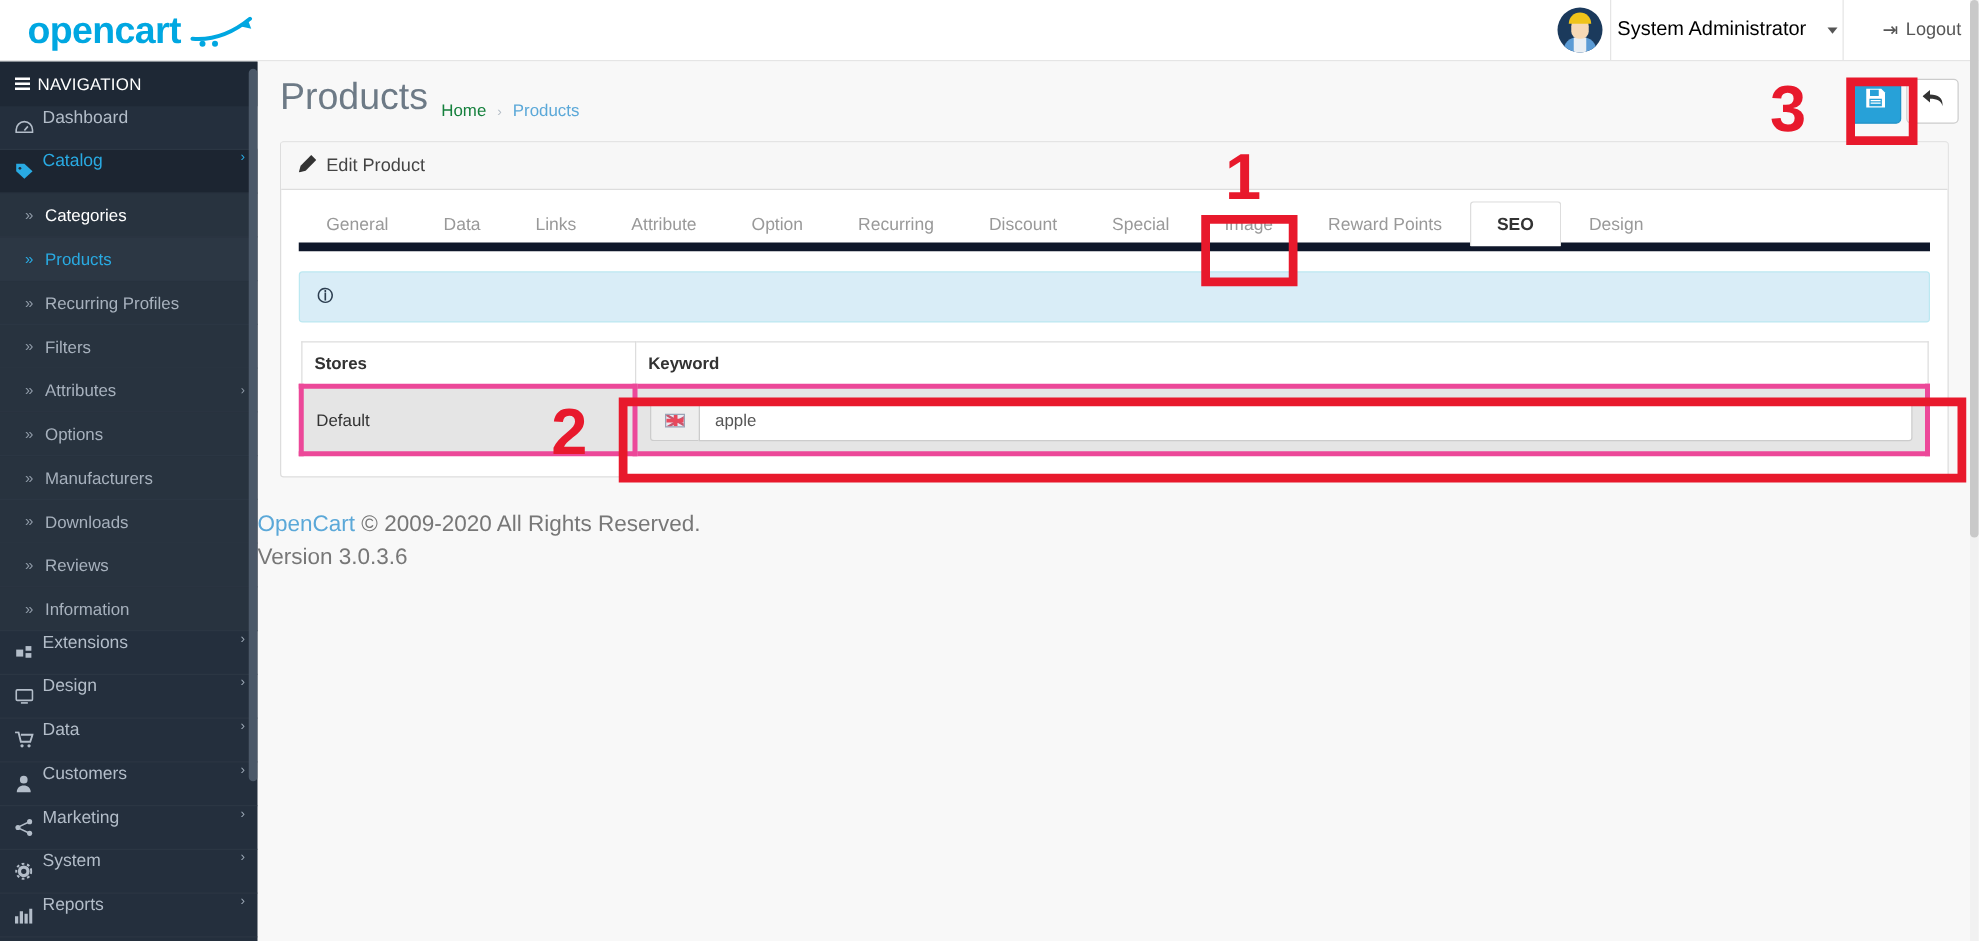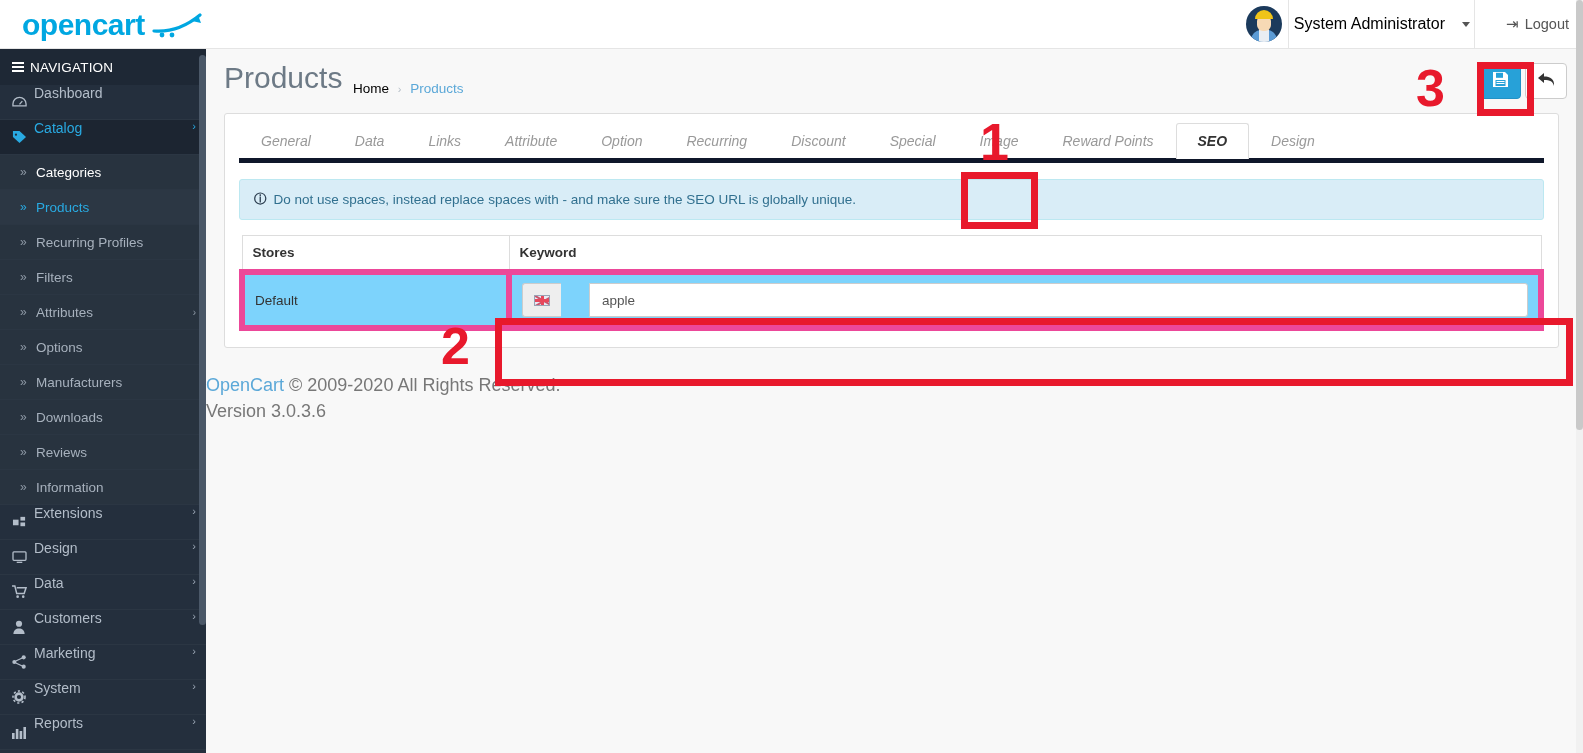--- a/index.html
+++ b/index.html
@@ -111,21 +111,21 @@
   }
   .page-head { position: relative; height: 64px; padding: 0 18px; }
   .page-title {
     position: absolute; left: 18px; top: 14px;
     font-size: 30px; color: #6d7a86; font-weight: 300; line-height: 1;
   }
   .breadcrumb {
     position: absolute; left: 147px; top: 32px;
     font-size: 13.5px; color: #95a0ab;
   }
-  .breadcrumb a { color: #000000; text-decoration: none; }
+  .breadcrumb a { color: #15803d; text-decoration: none; }
   .breadcrumb .sep { margin: 0 5px; color: #b5bec7; font-size: 11px; }
   .breadcrumb .cur { color: #5ba8d8; }
 
   .head-btns { position: absolute; right: 10px; top: 14px; display: flex; gap: 4px; }
   .btn-save {
     width: 42px; height: 36px; background: #27a1d8; border: 1px solid #2292c6;
     border-radius: 4px; display: flex; align-items: center; justify-content: center;
     color: #fff;
   }
   .btn-back {
@@ -140,22 +140,22 @@
   }
   .panel-head {
     height: 38px; background: #f7f7f7; border-bottom: 1px solid #ddd;
     display: flex; align-items: center; padding: 0 14px;
     font-size: 14.5px; color: #444;
   }
   .panel-head .pencil { margin-right: 8px; font-size: 13px; color: #333; }
   .panel-body { padding: 8px 14px 16px 14px; }
 
   .tabs {
-    display: flex; align-items: flex-end; border-bottom: 5px solid #0f172a;
-    height: 41px; position: relative; font-style: italic;
+    display: flex; align-items: flex-start; border-bottom: 7px solid #0f172a;
+    height: 41px; position: relative;
   }
   .tab {
     padding: 10px 21px 11px 21px; font-size: 14px; color: #999;
     border: 1px solid transparent; border-bottom: none; line-height: 1;
     white-space: nowrap; position: relative; top: 1px;
   }
   .tab.active {
     color: #333; font-weight: bold; background: #fff;
     border-color: #ddd; border-bottom-color: #fff;
     border-radius: 3px 3px 0 0;
@@ -170,25 +170,25 @@
 
   .table {
     margin-top: 15px; width: 100%; border-collapse: collapse;
     border: 1px solid #ddd; table-layout: fixed;
   }
   .table th {
     text-align: left; font-size: 13.5px; color: #333; font-weight: bold;
     padding: 9px 10px; border: 1px solid #ddd; background: #fff;
   }
   .table td {
-    padding: 8px 10px; border: 6px solid #ec4899; font-size: 13.5px; color: #333;
-    background: #7dd3fc; vertical-align: middle;
+    padding: 8px 10px; border: 4px solid #ec4899; font-size: 13.5px; color: #333;
+    background: #e5e5e5; vertical-align: middle;
   }
   .col-stores { width: 267px; }
-  .input-group { display: flex; align-items: stretch; width: 100%; gap: 28px; }
+  .input-group { display: flex; align-items: stretch; width: 100%; }
   .input-addon {
     width: 39px; border: 1px solid #ccc; border-right: none;
     background: #eee; border-radius: 3px 0 0 3px;
     display: flex; align-items: center; justify-content: center;
   }
   .flag {
     width: 16px; height: 11px; background: #e8ecf4; position: relative;
     border: 1px solid #9aa3b5; overflow: hidden;
   }
   .flag .cross-v { position: absolute; left: 6px; top: 0; width: 3px; height: 100%; background: #e8485c; }
@@ -467,41 +467,48 @@
           <span>
             <svg width="17" height="15" viewBox="0 0 17 15">
               <path d="M6 1L0 6l6 5V8c6 0 9 1.5 10 6 .6-7-3.6-9.5-10-9.5z" fill="#333"></path>
             </svg>
           </span>
         </div>
       </div>
     </div>
 
     <div class="panel">
+      <div class="panel-head">
+        <span class="pencil">
+          <svg width="14" height="14" viewBox="0 0 14 14">
+              <path d="M10 0l4 4-8.5 8.5L0 14l1.5-5.5z" fill="#333"></path>
+            </svg>
+        </span>
+        <span>Edit Product</span>
+      </div>
 
       <div class="panel-body">
 
         <div class="tabs">
           <div class="tab">General</div>
           <div class="tab">Data</div>
           <div class="tab">Links</div>
           <div class="tab">Attribute</div>
           <div class="tab">Option</div>
           <div class="tab">Recurring</div>
           <div class="tab">Discount</div>
           <div class="tab">Special</div>
           <div class="tab">Image</div>
           <div class="tab">Reward Points</div>
           <div class="tab active">SEO</div>
           <div class="tab">Design</div>
         </div>
 
         <div class="alert-info">
           <span class="i-icon">ⓘ</span>
-          <span>Do not use spaces, instead replace spaces with - and make sure the SEO URL is globally unique.</span>
         </div>
 
         <table class="table">
           <thead>
             <tr>
               <th class="col-stores">Stores</th>
               <th>Keyword</th>
             </tr>
           </thead>
           <tbody>

